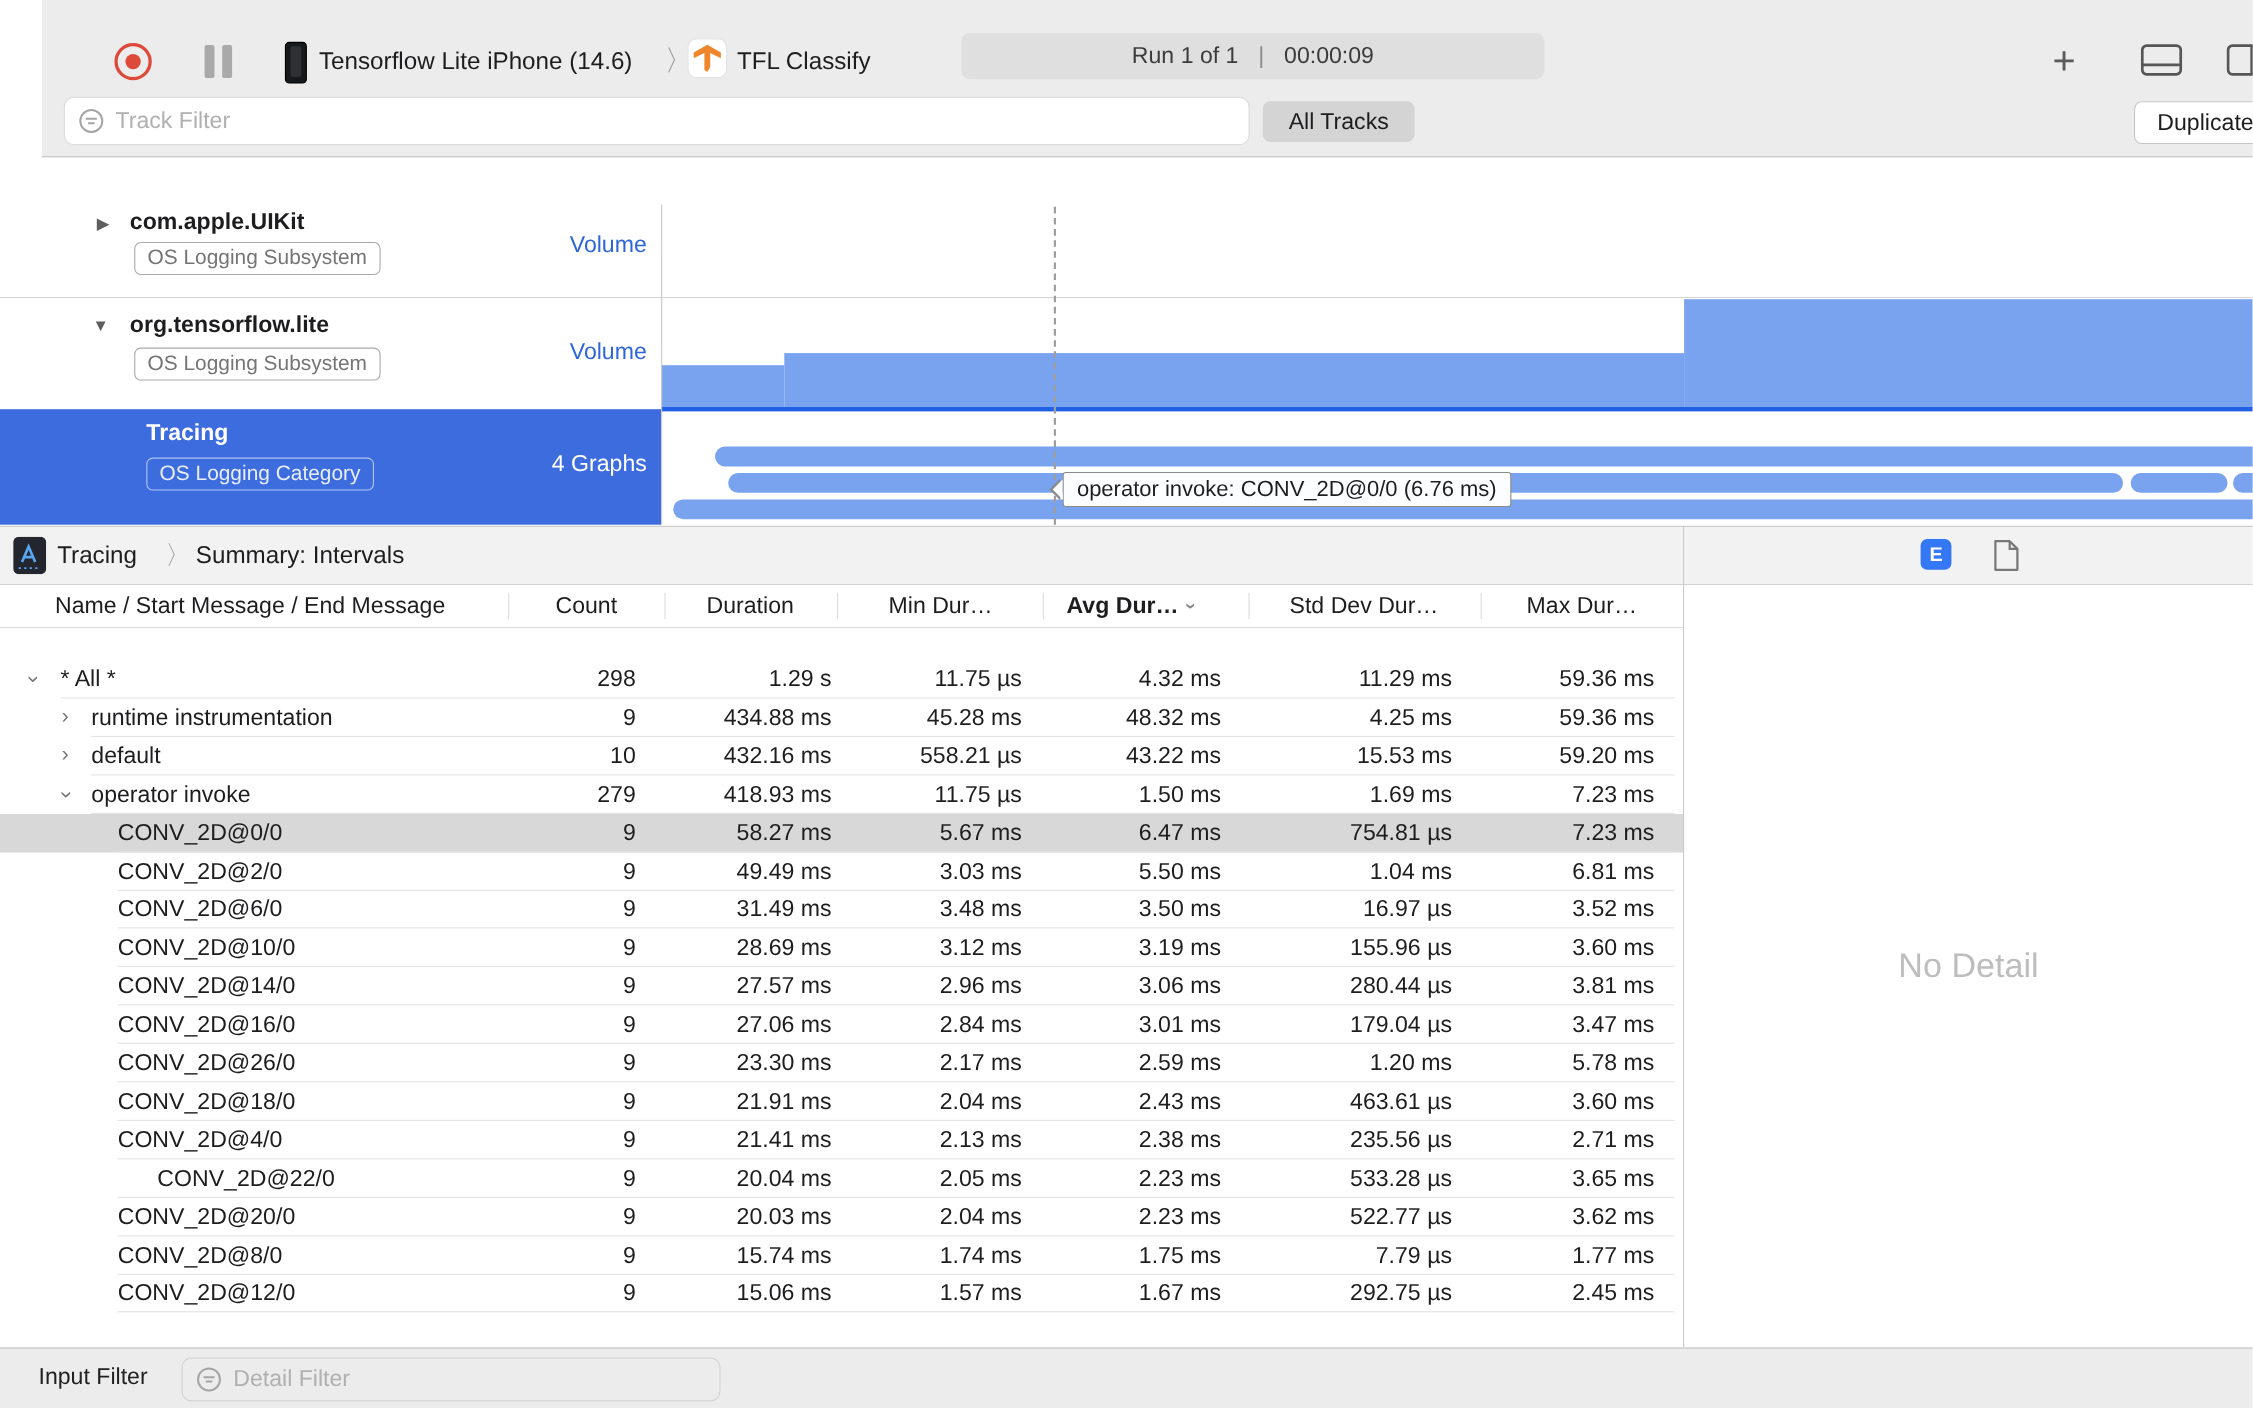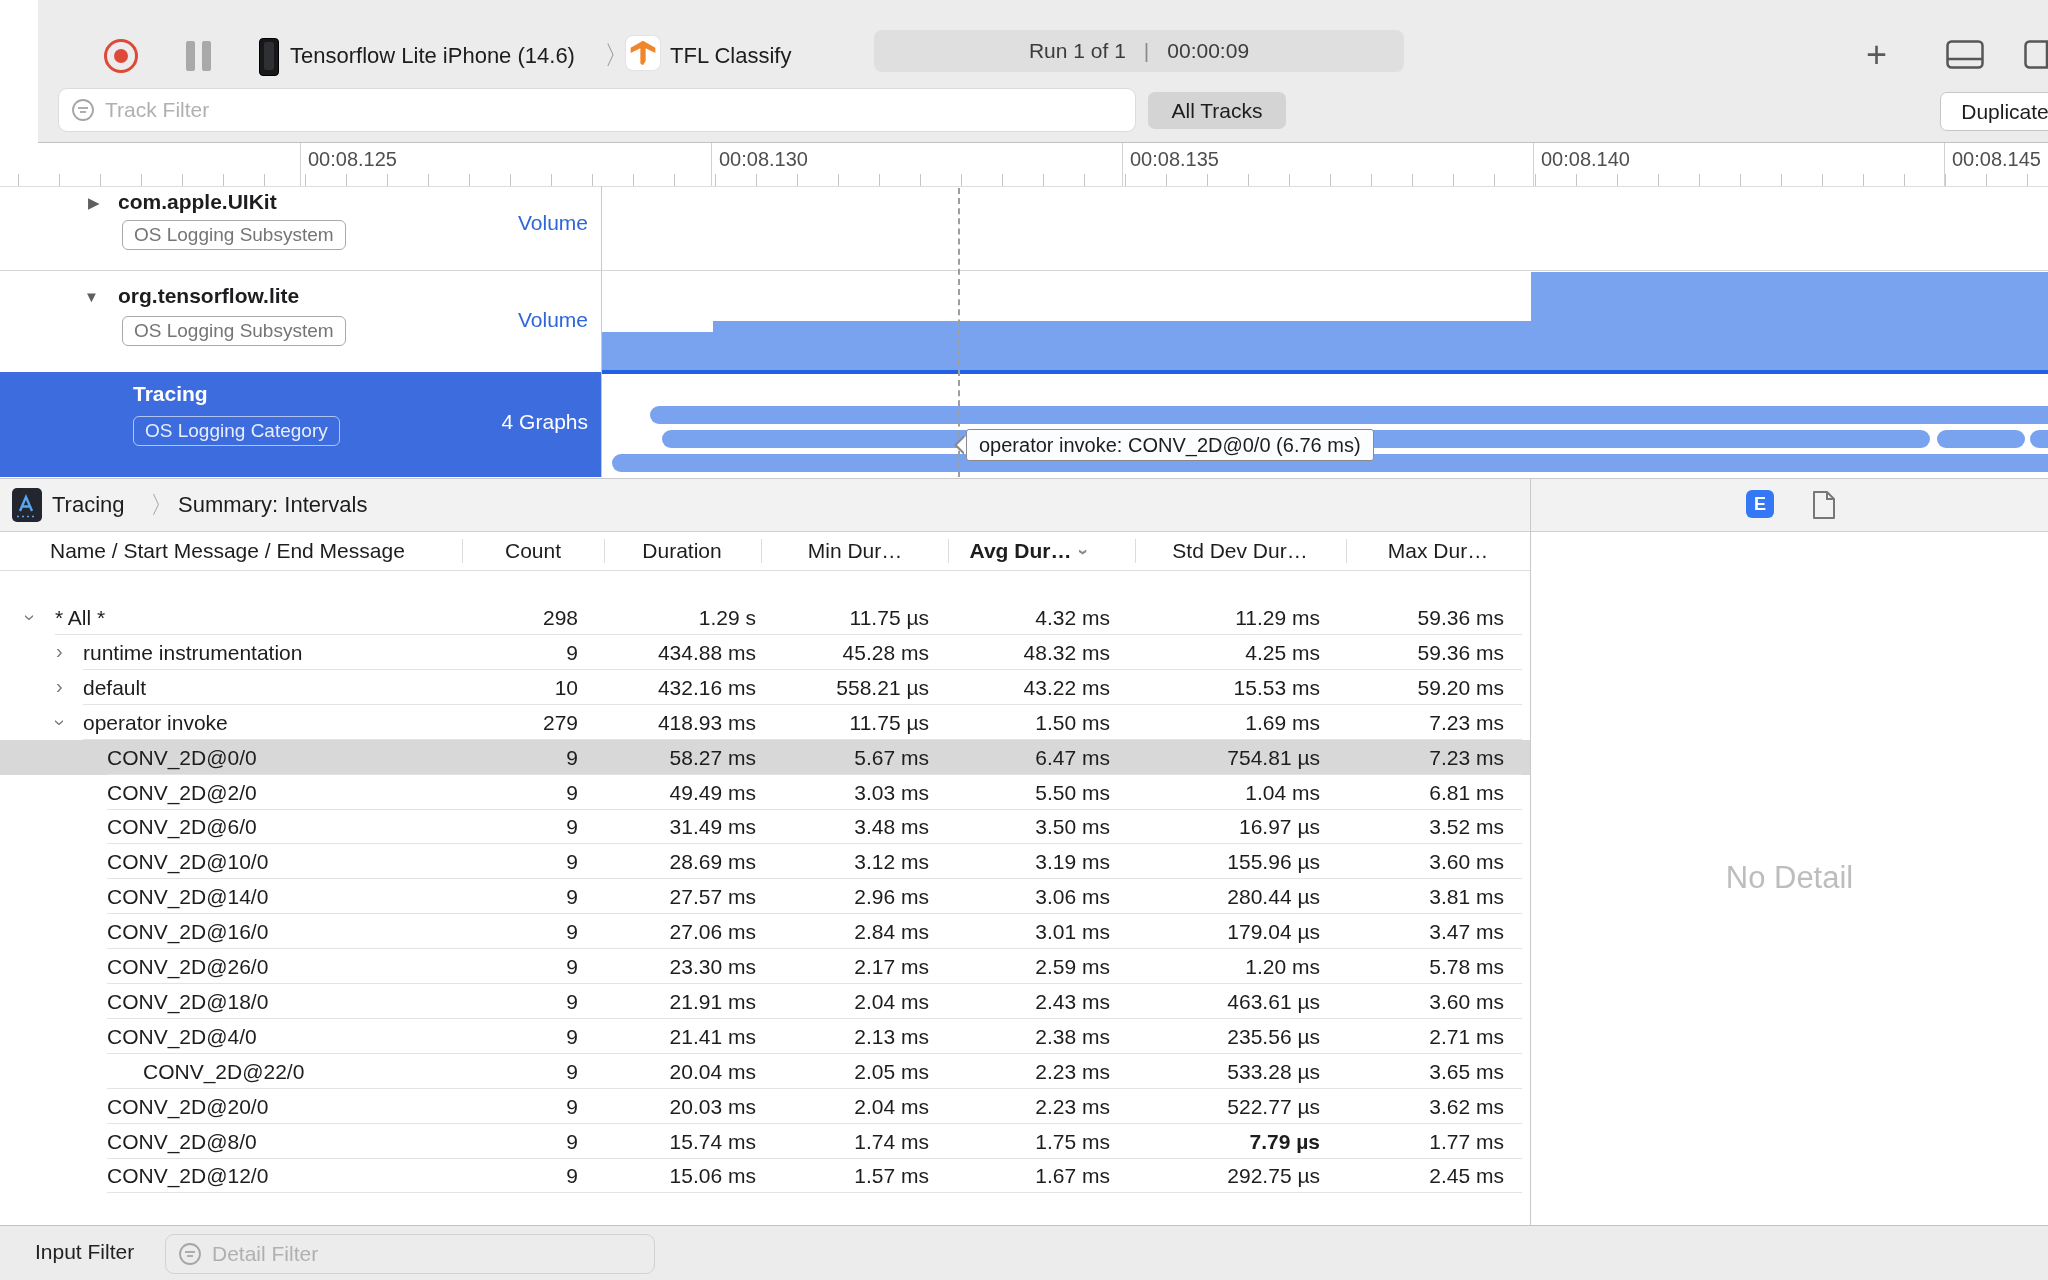--- a/index.html
+++ b/index.html
@@ -138,33 +138,20 @@
           <circle cx="12" cy="12" r="10" fill="none" stroke="#a5a5a5" stroke-width="1.8"></circle>
           <line x1="7" y1="10" x2="17" y2="10" stroke="#a5a5a5" stroke-width="1.8"></line>
           <line x1="9" y1="14" x2="15" y2="14" stroke="#a5a5a5" stroke-width="1.8"></line>
         </svg>
       <span class="placeholder">Track Filter</span>
     </div>
     <div id="all-tracks" class="abs">All Tracks</div>
     <div id="duplicate" class="abs">Duplicate</div>
   </div>
 
-  <div id="ruler" class="abs">
-    <div class="ruler-minor"></div>
-  <div class="tick-line" style="left: 300px;"></div>
-      <div class="tick-label" style="left: 308px;">00:08.125</div>
-      <div class="tick-line" style="left: 711px;"></div>
-      <div class="tick-label" style="left: 719px;">00:08.130</div>
-      <div class="tick-line" style="left: 1122px;"></div>
-      <div class="tick-label" style="left: 1130px;">00:08.135</div>
-      <div class="tick-line" style="left: 1533px;"></div>
-      <div class="tick-label" style="left: 1541px;">00:08.140</div>
-      <div class="tick-line" style="left: 1944px;"></div>
-      <div class="tick-label" style="left: 1952px;">00:08.145</div>
-    </div>
 
   <div class="abs row-sep" style="top:270px;"></div>
   <div id="track-col-border" class="abs"></div>
 
   <div class="abs" style="left:0;top:186px;width:601px;height:84px;">
     <span class="abs disc-tri" style="left:88px;top:8px;">▶</span>
     <span class="abs track-title" style="left:118px;top:4px;">com.apple.UIKit</span>
     <span class="abs track-badge" style="left:122px;top:34px;">OS Logging Subsystem</span>
     <span class="abs track-meta" style="right:13px;top:25px;">Volume</span>
   </div>
@@ -386,21 +373,21 @@
           <div class="cell num" style="left: 0px; width: 1320px;">522.77 µs</div>
           <div class="cell num" style="left: 0px; width: 1504px;">3.62 ms</div>
           <div class="sep" style="left: 107px;"></div>
         </div>
         <div class="trow" style="top: 591.5px;">
           <div class="cell" style="left: 107px;">CONV_2D@8/0</div>
           <div class="cell num" style="left: 0px; width: 578px;">9</div>
           <div class="cell num" style="left: 0px; width: 756px;">15.74 ms</div>
           <div class="cell num" style="left: 0px; width: 929px;">1.74 ms</div>
           <div class="cell num" style="left: 0px; width: 1110px;">1.75 ms</div>
-          <div class="cell num" style="left: 0px; width: 1320px; font-weight: bold;">7.79 µs</div>
+          <div class="cell num" style="left: 0px; width: 1320px;">7.79 µs</div>
           <div class="cell num" style="left: 0px; width: 1504px;">1.77 ms</div>
           <div class="sep" style="left: 107px;"></div>
         </div>
         <div class="trow" style="top: 626.4px;">
           <div class="cell" style="left: 107px;">CONV_2D@12/0</div>
           <div class="cell num" style="left: 0px; width: 578px;">9</div>
           <div class="cell num" style="left: 0px; width: 756px;">15.06 ms</div>
           <div class="cell num" style="left: 0px; width: 929px;">1.57 ms</div>
           <div class="cell num" style="left: 0px; width: 1110px;">1.67 ms</div>
           <div class="cell num" style="left: 0px; width: 1320px;">292.75 µs</div>

